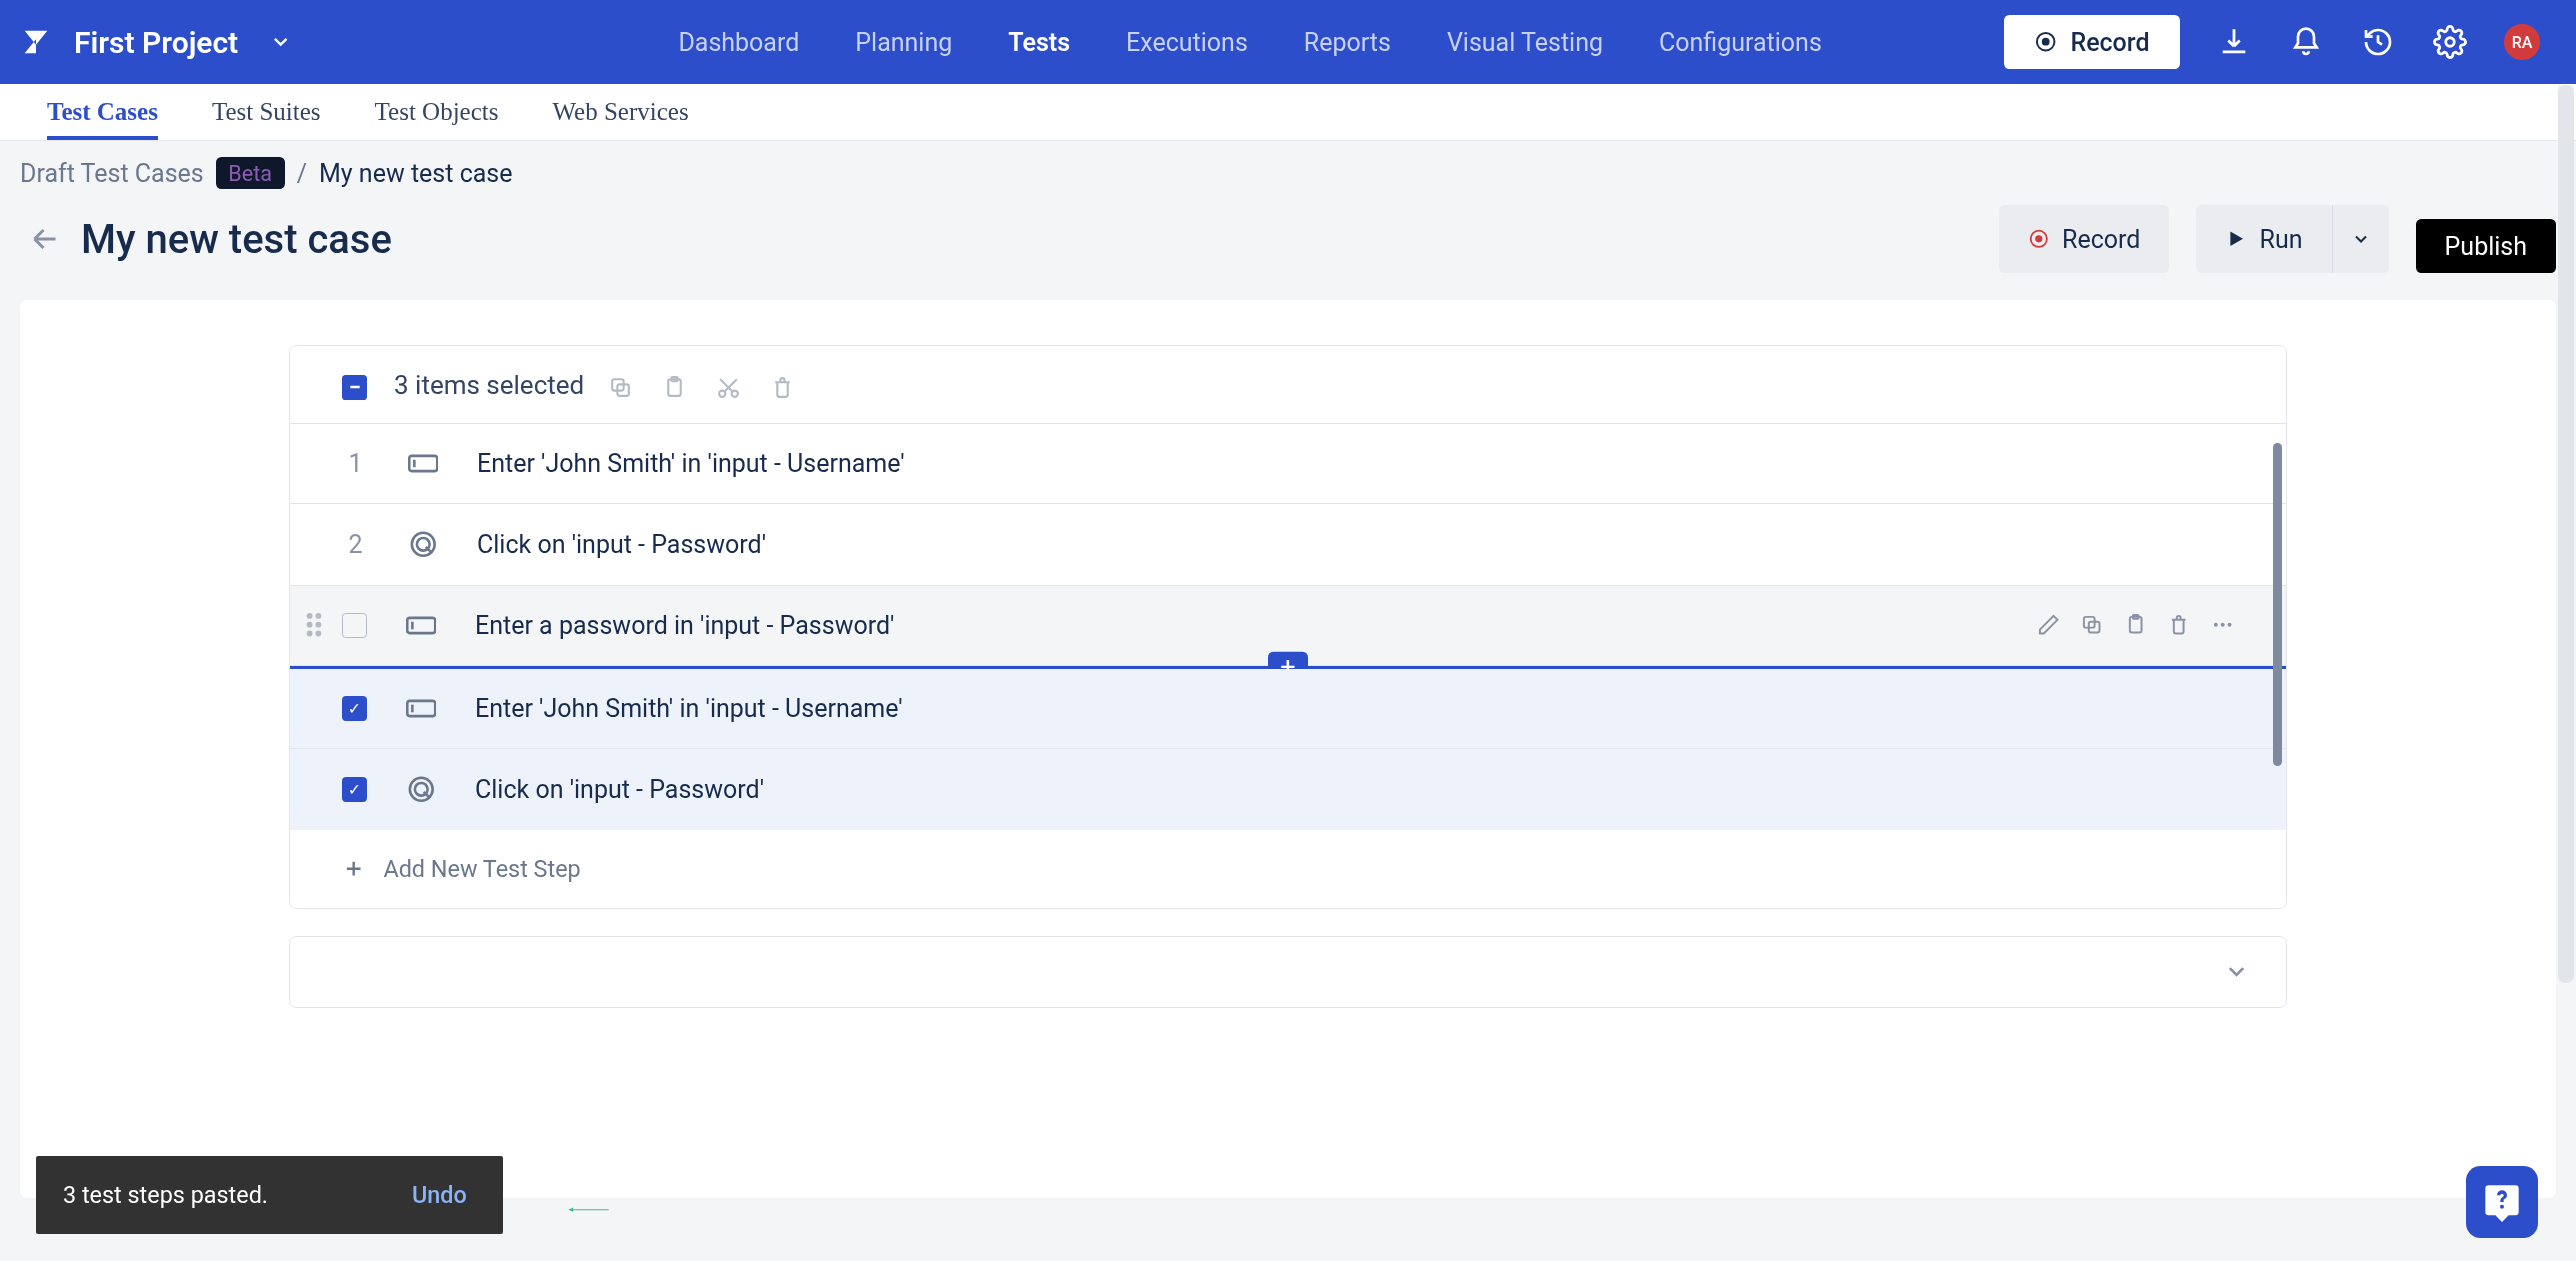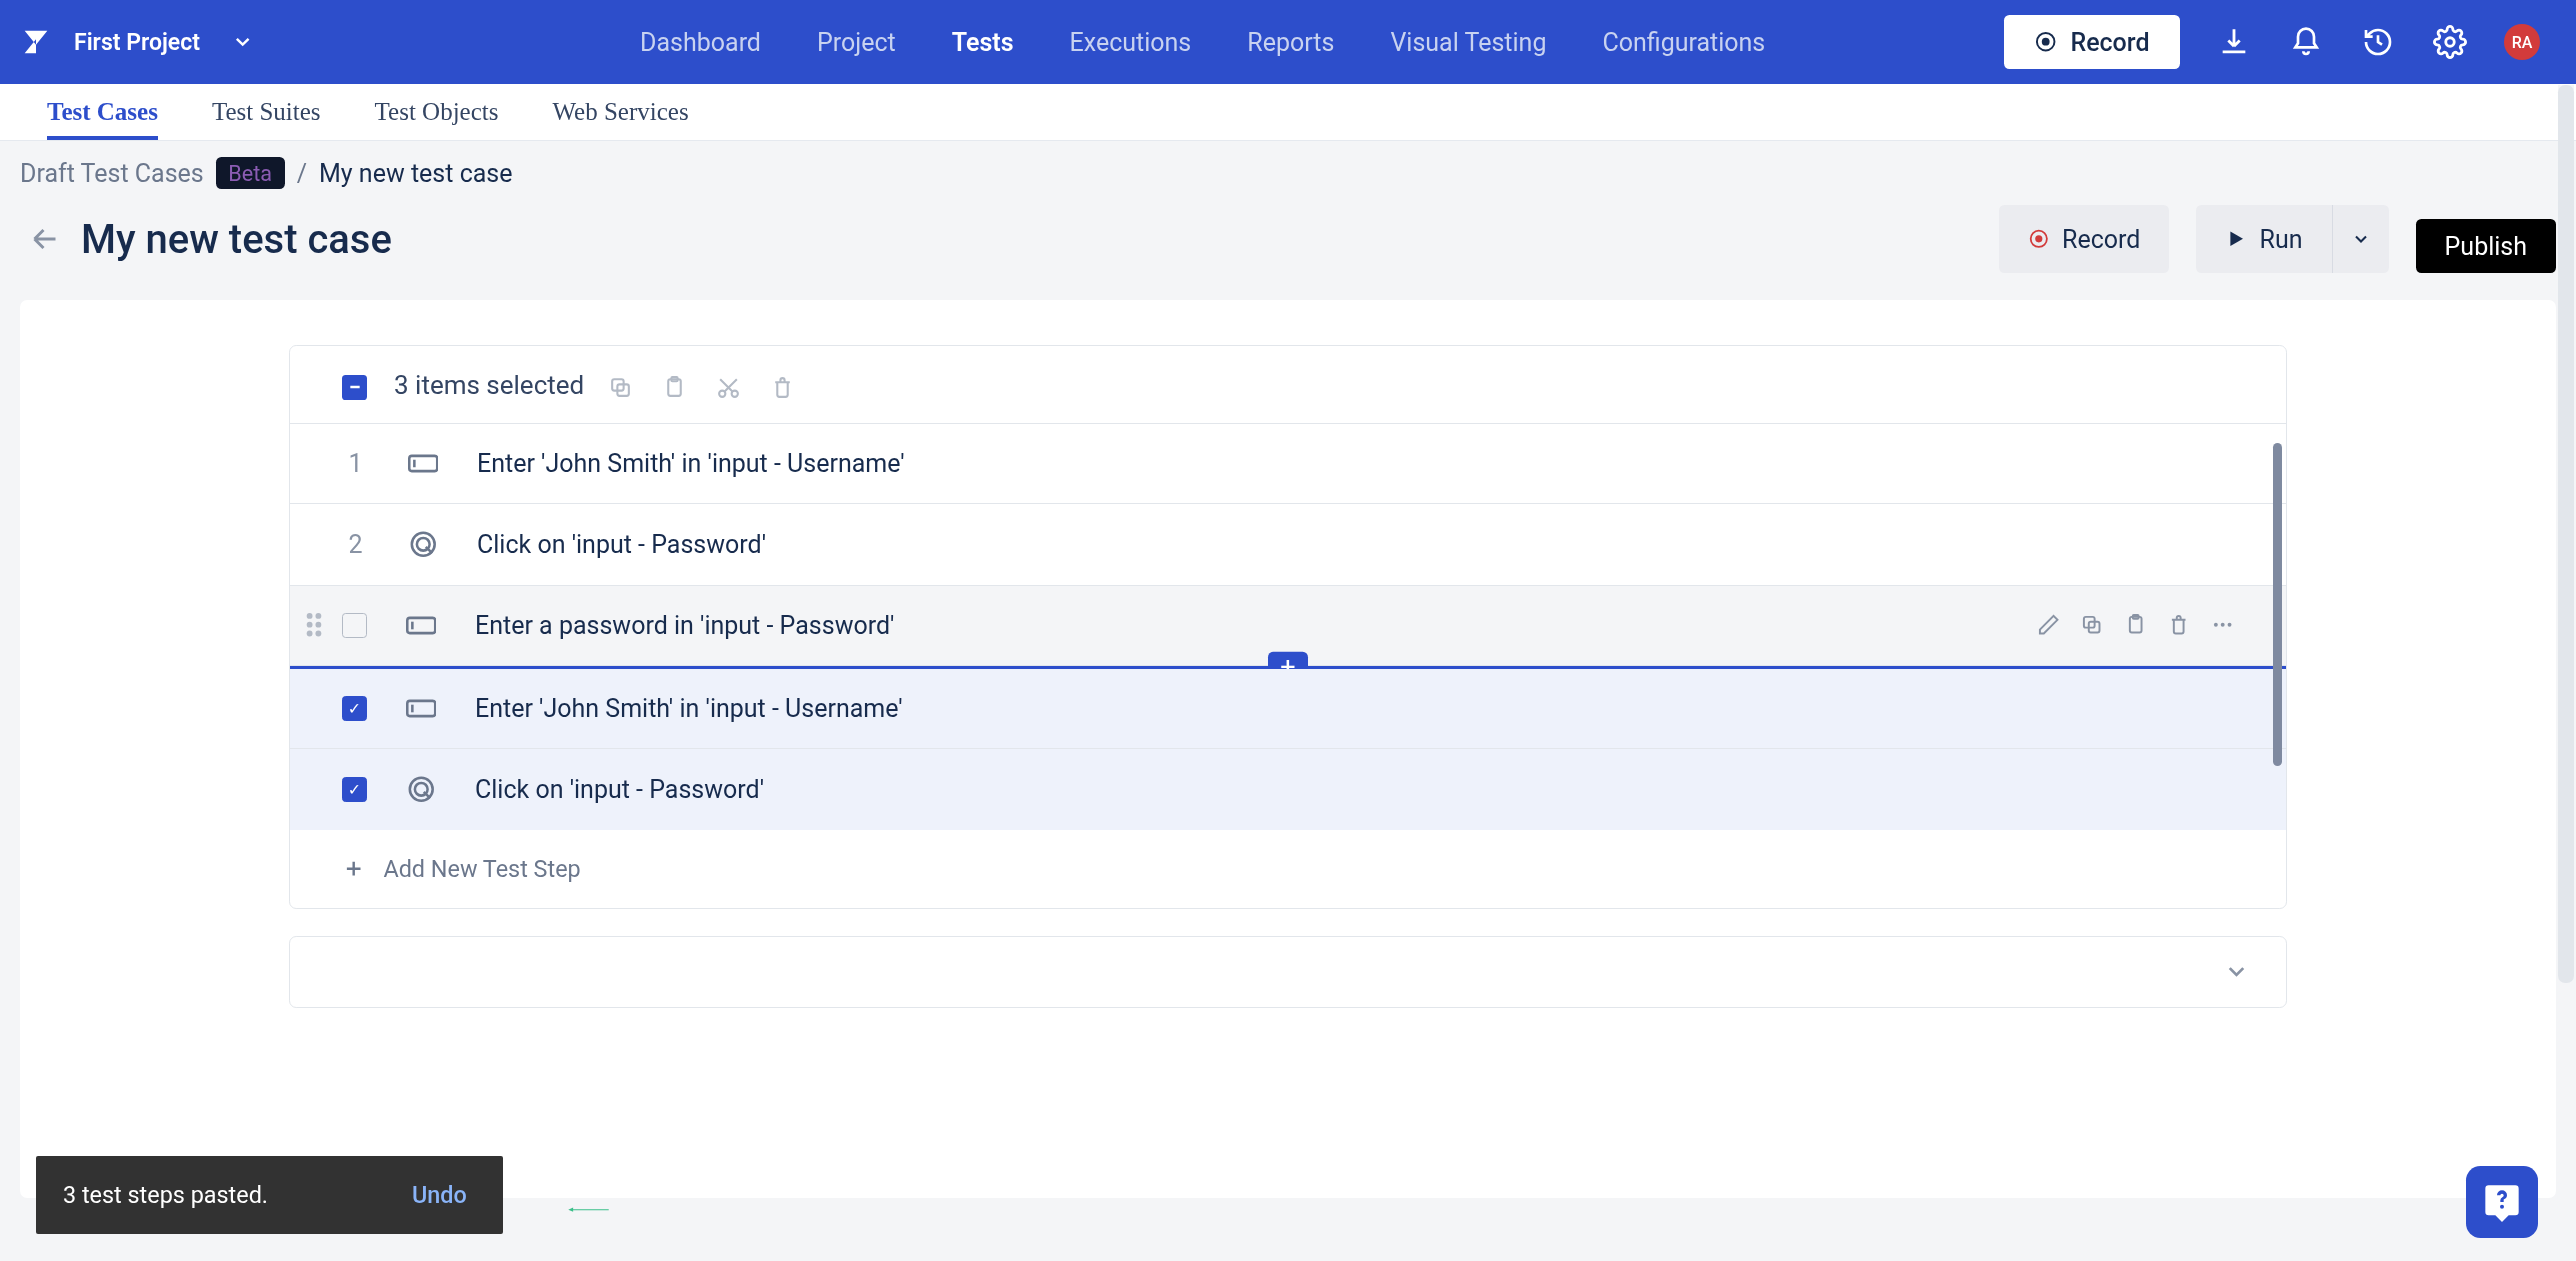--- a/index.html
+++ b/index.html
@@ -2,21 +2,21 @@
 <html style="font-size:14.4px"><head>
 <meta charset="utf-8">
 <style>
   * { box-sizing: border-box; margin: 0; padding: 0; }
   body { font-family: -apple-system, BlinkMacSystemFont, "Segoe UI", Roboto, Helvetica, Arial, sans-serif; background:#f4f5f7; color:#172b4d; width:2576px; height:1261px; overflow:hidden; font-size:23.4px; transform-origin:0 0; }
   
   
   .topbar { background:#2d4ecb; height:84px; display:flex; align-items:center; padding:0 36px 0 18px; color:#fff; }
   .brand { display:flex; align-items:center; gap:20px; }
   .brand .logo { width:36px; height:36px; display:flex; align-items:center; justify-content:center; }
-  .brand .project-name { font-weight:600; font-size:23px; }
+  .brand .project-name { font-weight:600; font-size:30px; }
   .brand .chev { margin-left:10.8px; }
   .topnav { display:flex; gap:56px; margin-left:386px; font-size:25px; }
   .topnav .item { color:#c8d2f0; cursor:pointer; }
   .topnav .item.active { color:#fff; font-weight:600;text-align:right; }
   .top-right { margin-left:auto; display:flex; align-items:center; gap:36px; }
   .rec-btn { background:#fff; color:#172b4d; border-radius:5.4px; padding:12.6px 30.5px; display:flex; align-items:center; gap:12.6px; font-weight:500; font-size:25px; }
   .icon-btn-w { width:36px; height:36px; display:flex; align-items:center; justify-content:center; color:#fff; }
   .avatar { width:36px; height:36px; border-radius:50%; background:#d23b3b; color:#fff; font-size:16px; display:flex; align-items:center; justify-content:center; font-weight:500; }
   
   
@@ -98,21 +98,21 @@
     </span>
     <span class="project-name">First Project</span>
     <span class="chev svg-i">
       <svg width="23.4" height="23.4" viewBox="0 0 24 24" fill="none" stroke="#fff" stroke-width="2.5">
           <polyline points="6 9 12 15 18 9"></polyline>
         </svg>
     </span>
   </div>
   <div class="topnav">
     <span class="item">Dashboard</span>
-    <span class="item">Project</span>
+    <span class="item">Planning</span>
     <span class="item active">Tests</span>
     <span class="item">Executions</span>
     <span class="item">Reports</span>
     <span class="item">Visual Testing</span>
     <span class="item">Configurations</span>
   </div>
   <div class="top-right">
     <div class="rec-btn">
       <span class="svg-i">
         <svg width="23.4" height="23.4" viewBox="0 0 24 24">

